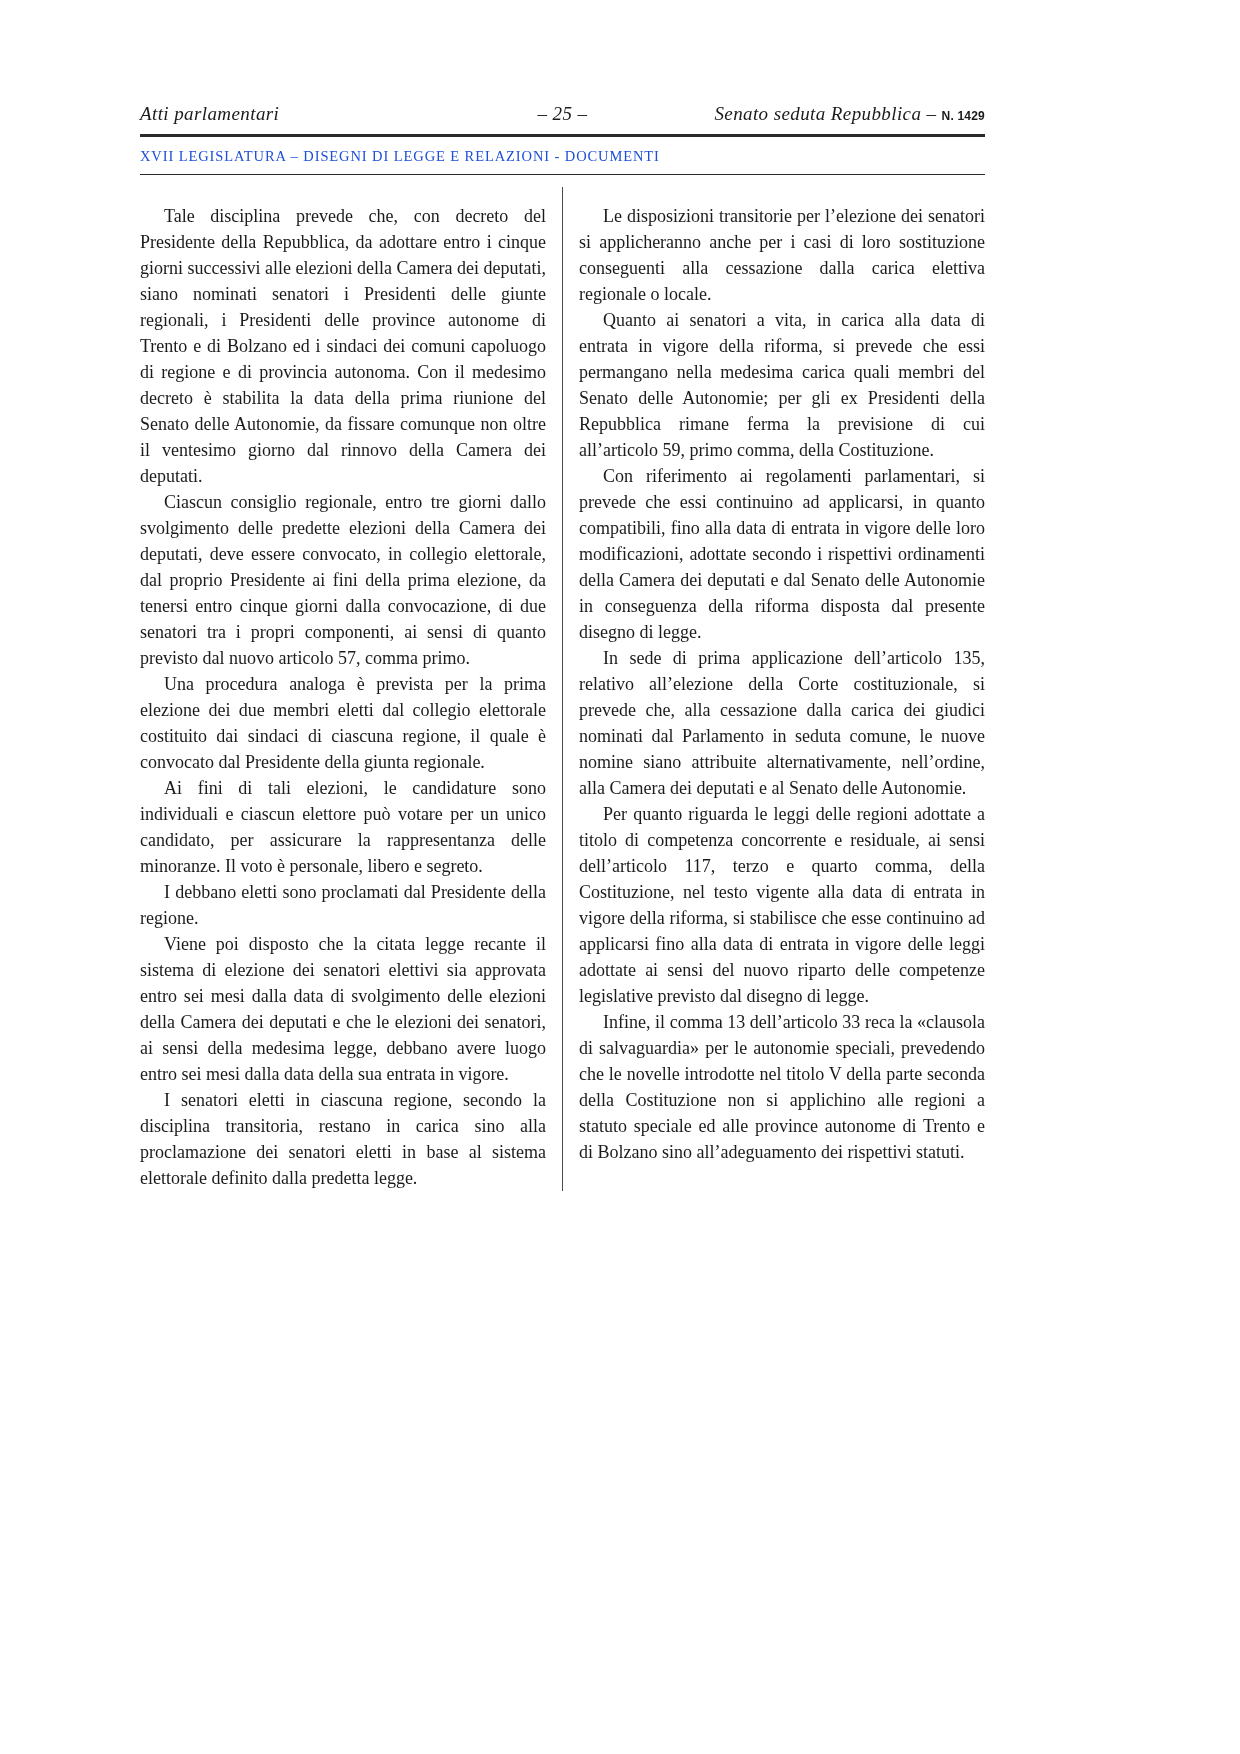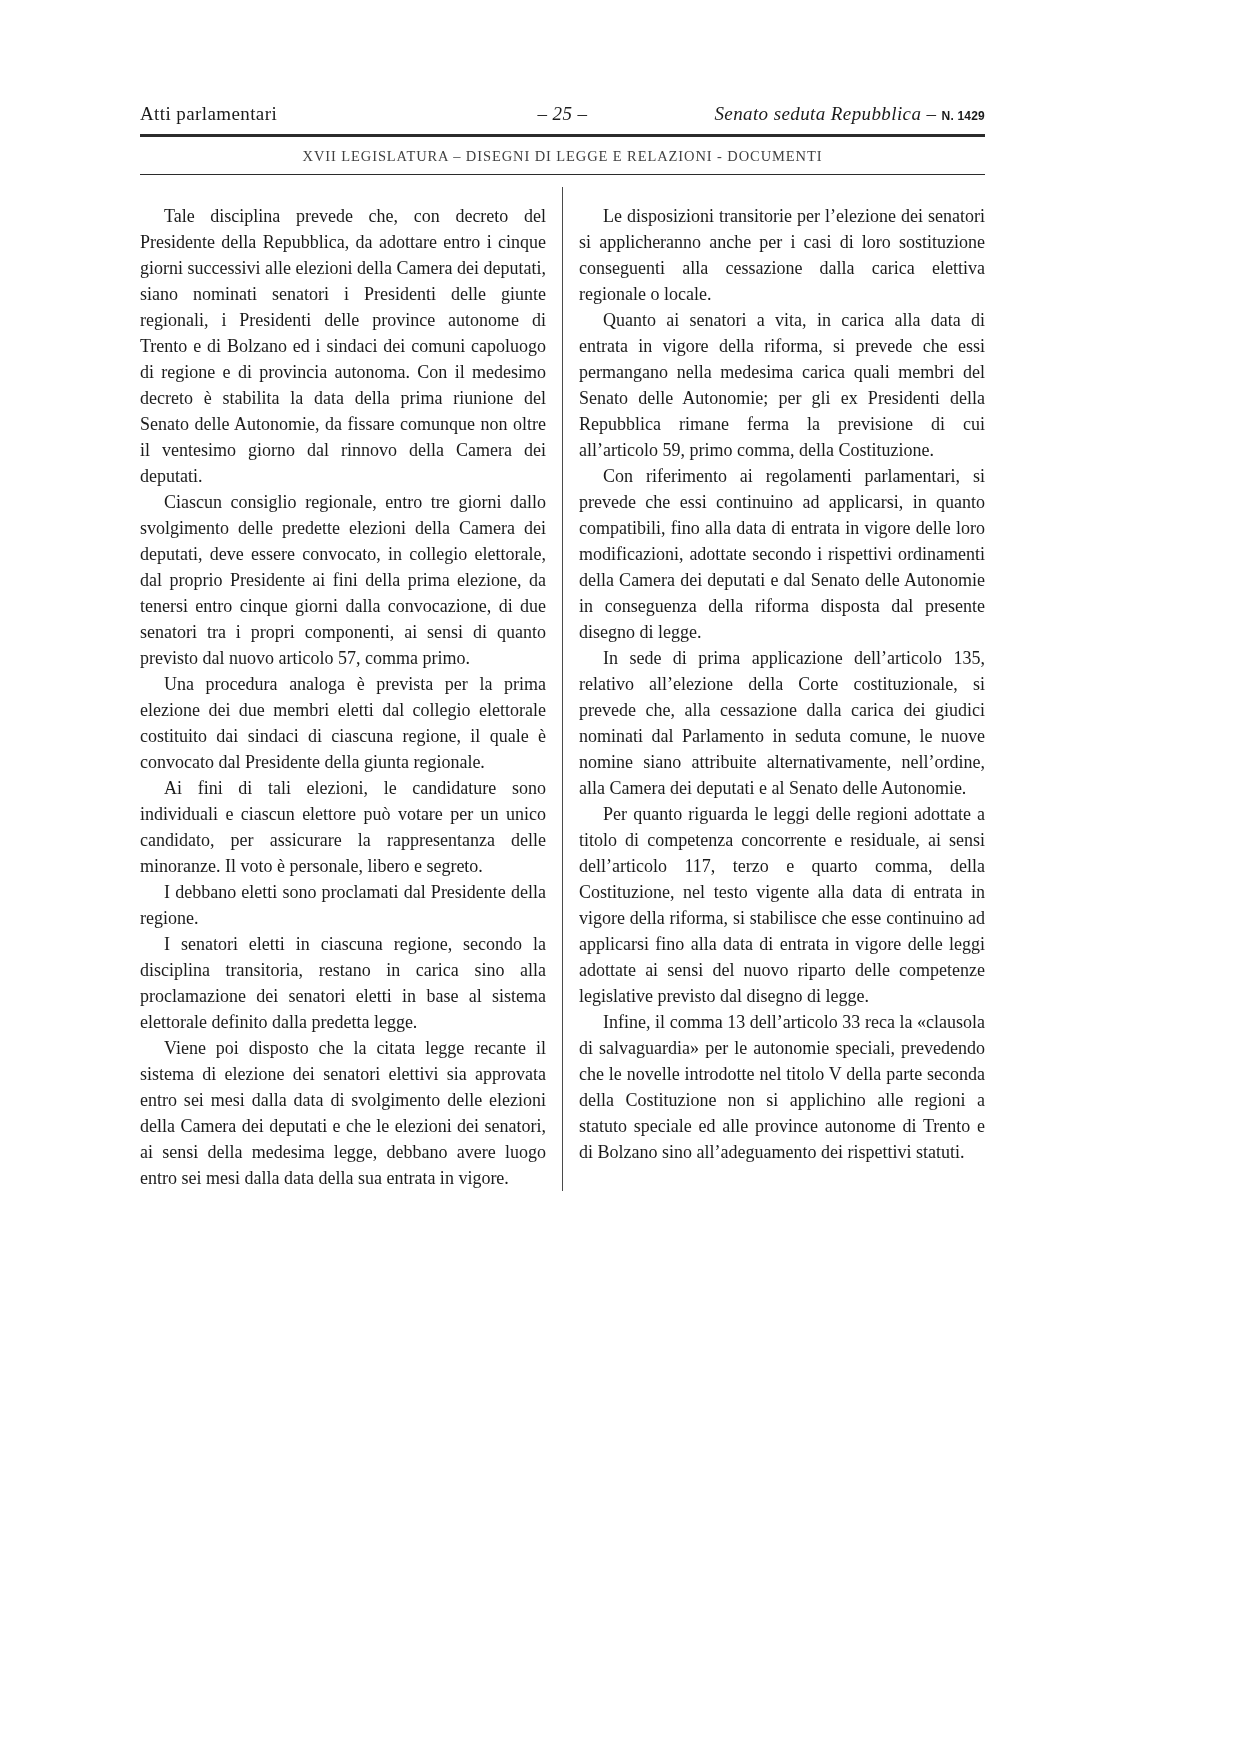--- a/index.html
+++ b/index.html
@@ -25,40 +25,39 @@
     top: 103px;
     width: 845px;
   }
   .header {
     display: grid;
     grid-template-columns: 1fr auto 1fr;
     align-items: baseline;
     font-size: 19px;
     letter-spacing: 0.4px;
   }
-  .h-left  { justify-self: start; }
+  .h-left  { justify-self: start; font-style: italic; }
   .h-center{ justify-self: center; font-style: italic; }
   .h-right { justify-self: end; font-style: italic; white-space: nowrap; }
   .docnum {
     font-style: normal;
     font-weight: bold;
     font-family: "Liberation Sans", sans-serif;
     font-size: 12px;
     letter-spacing: 0.2px;
   }
   .rule-thick {
     border-top: 3px solid #2b2b2b;
     margin-top: 9px;
   }
   .caption {
-    text-align: center;
     font-size: 14.5px;
     letter-spacing: 0.9px;
     margin: 11px 0 9px 0;
-    color: #404040;
+    color: #1d4ed8;
   }
   .rule-thin {
     border-top: 1.5px solid #2b2b2b;
   }
   .columns {
     display: flex;
     align-items: stretch;
     margin-top: 12px;
   }
   .col {
@@ -102,22 +101,22 @@
     <div class="rule-thin"></div>
 
     <div class="columns">
 
       <div class="col">
         <p>Tale disciplina prevede che, con decreto del Presidente della Repubblica, da adottare entro i cinque giorni successivi alle elezioni della Camera dei deputati, siano nominati senatori i Presidenti delle giunte regionali, i Presidenti delle province autonome di Trento e di Bolzano ed i sindaci dei comuni capoluogo di regione e di provincia autonoma. Con il medesimo decreto è stabilita la data della prima riunione del Senato delle Autonomie, da fissare comunque non oltre il ventesimo giorno dal rinnovo della Camera dei deputati.</p>
         <p>Ciascun consiglio regionale, entro tre giorni dallo svolgimento delle predette elezioni della Camera dei deputati, deve essere convocato, in collegio elettorale, dal proprio Presidente ai fini della prima elezione, da tenersi entro cinque giorni dalla convocazione, di due senatori tra i propri componenti, ai sensi di quanto previsto dal nuovo articolo 57, comma primo.</p>
         <p>Una procedura analoga è prevista per la prima elezione dei due membri eletti dal collegio elettorale costituito dai sindaci di ciascuna regione, il quale è convocato dal Presidente della giunta regionale.</p>
         <p>Ai fini di tali elezioni, le candidature sono individuali e ciascun elettore può votare per un unico candidato, per assicurare la rappresentanza delle minoranze. Il voto è personale, libero e segreto.</p>
         <p>I debbano eletti sono proclamati dal Presidente della regione.</p>
+        <p>Viene poi disposto che la citata legge recante il sistema di elezione dei senatori elettivi sia approvata entro sei mesi dalla data di svolgimento delle elezioni della Camera dei deputati e che le elezioni dei senatori, ai sensi della medesima legge, debbano avere luogo entro sei mesi dalla data della sua entrata in vigore.</p>
         <p>I senatori eletti in ciascuna regione, secondo la disciplina transitoria, restano in carica sino alla proclamazione dei senatori eletti in base al sistema elettorale definito dalla predetta legge.</p>
-        <p>Viene poi disposto che la citata legge recante il sistema di elezione dei senatori elettivi sia approvata entro sei mesi dalla data di svolgimento delle elezioni della Camera dei deputati e che le elezioni dei senatori, ai sensi della medesima legge, debbano avere luogo entro sei mesi dalla data della sua entrata in vigore.</p>
       </div>
 
       <div class="divider"></div>
 
       <div class="col">
         <p>Le disposizioni transitorie per l’elezione dei senatori si applicheranno anche per i casi di loro sostituzione conseguenti alla cessazione dalla carica elettiva regionale o locale.</p>
         <p>Quanto ai senatori a vita, in carica alla data di entrata in vigore della riforma, si prevede che essi permangano nella medesima carica quali membri del Senato delle Autonomie; per gli ex Presidenti della Repubblica rimane ferma la previsione di cui all’articolo 59, primo comma, della Costituzione.</p>
         <p>Con riferimento ai regolamenti parlamentari, si prevede che essi continuino ad applicarsi, in quanto compatibili, fino alla data di entrata in vigore delle loro modificazioni, adottate secondo i rispettivi ordinamenti della Camera dei deputati e dal Senato delle Autonomie in conseguenza della riforma disposta dal presente disegno di legge.</p>
         <p>In sede di prima applicazione dell’articolo 135, relativo all’elezione della Corte costituzionale, si prevede che, alla cessazione dalla carica dei giudici nominati dal Parlamento in seduta comune, le nuove nomine siano attribuite alternativamente, nell’ordine, alla Camera dei deputati e al Senato delle Autonomie.</p>
         <p>Per quanto riguarda le leggi delle regioni adottate a titolo di competenza concorrente e residuale, ai sensi dell’articolo 117, terzo e quarto comma, della Costituzione, nel testo vigente alla data di entrata in vigore della riforma, si stabilisce che esse continuino ad applicarsi fino alla data di entrata in vigore delle leggi adottate ai sensi del nuovo riparto delle competenze legislative previsto dal disegno di legge.</p>

